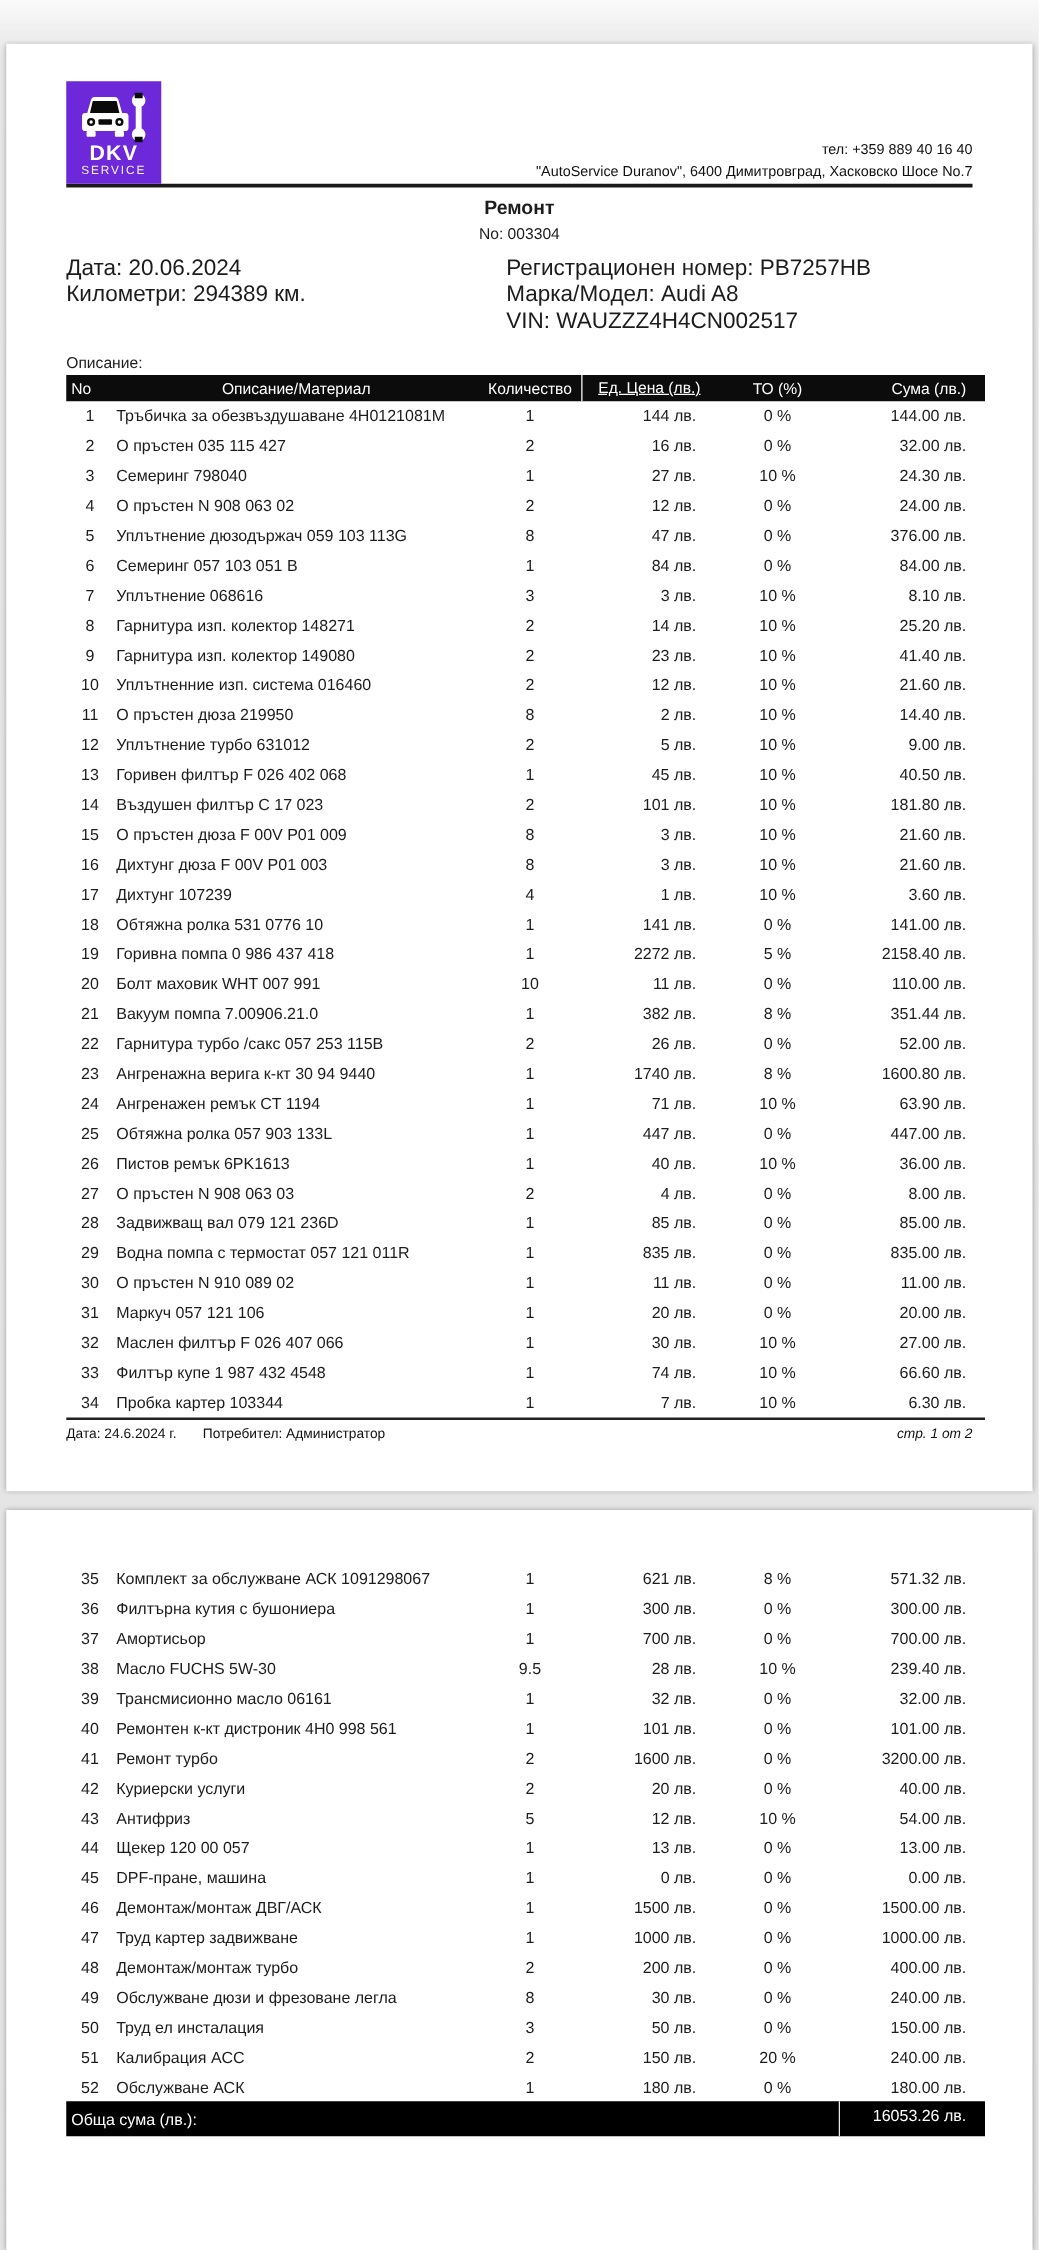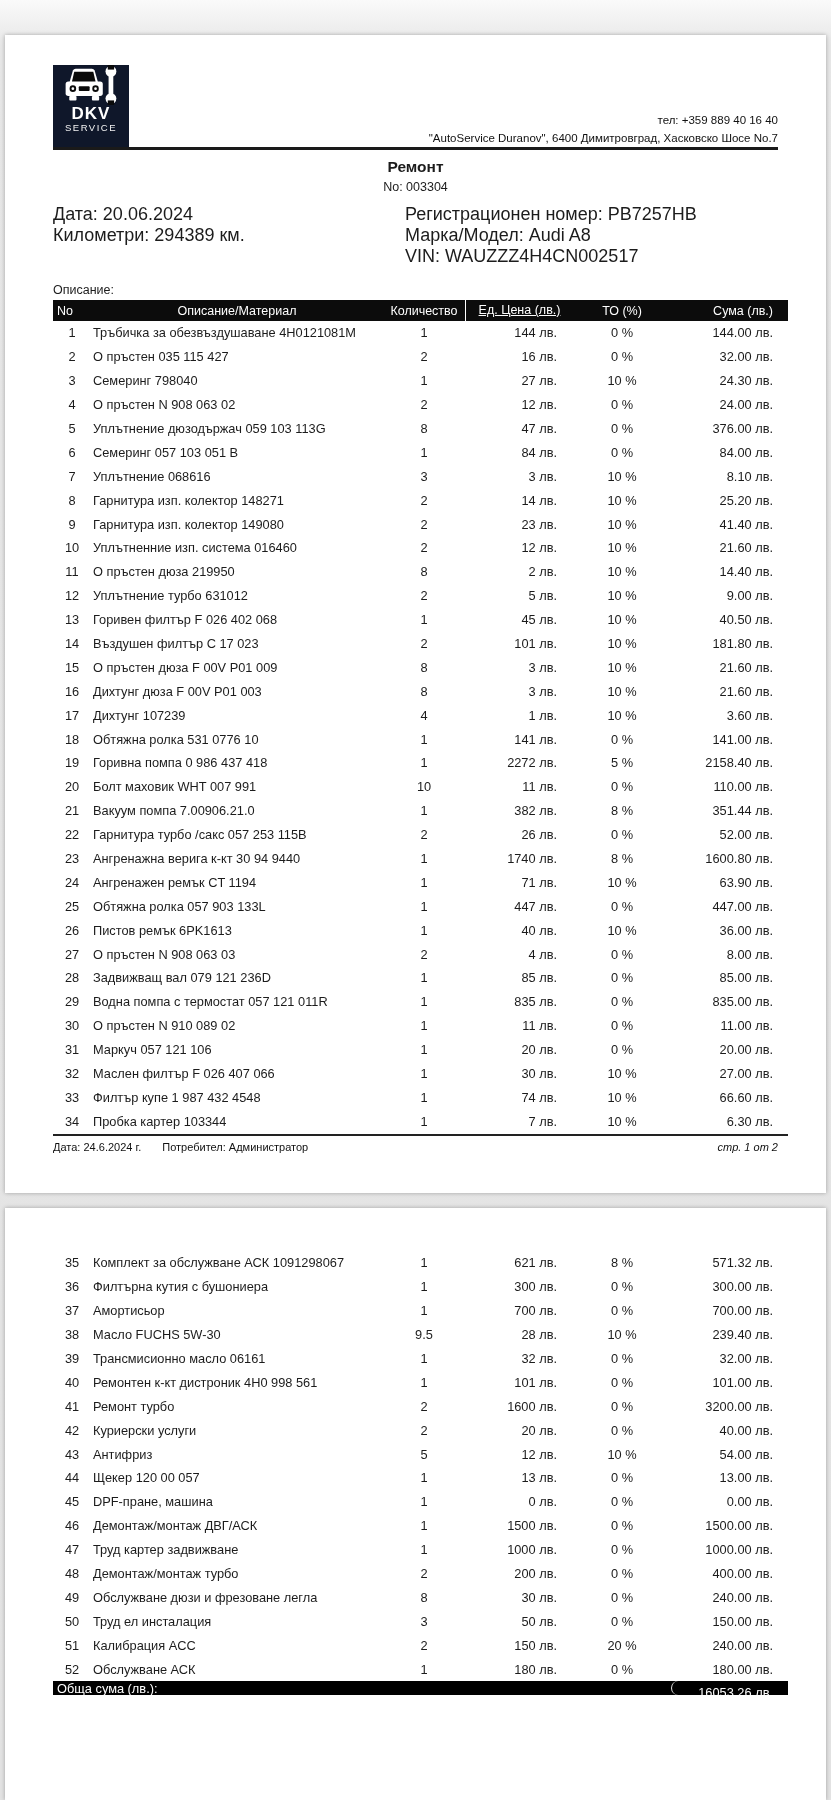--- a/index.html
+++ b/index.html
@@ -14,23 +14,23 @@
     background:#fff; margin:0 5px;
     box-shadow:0 0 4px rgba(0,0,0,.3);
     padding:0 48px;
   }
   .page1 { margin-top:35px; height:1158px; overflow:hidden; }
   .page2 { margin-top:15px; height:592px; overflow:hidden; padding-top:40px; }
 
   
   .hdr { display:flex; align-items:flex-end; justify-content:space-between; padding-top:30px; }
   .logo {
-    width:76px; height:82px; background:#0f172a; color:#fff;
-    display:flex; flex-direction:column; align-items:center; justify-content:flex-start;
-    padding-bottom:17px;
+    width:76px; height:82px; background:#6d28d9; color:#fff;
+    display:flex; flex-direction:column; align-items:center; justify-content:flex-end;
+    padding-bottom:4px;
   }
   .logo svg { width:58px; height:40px; display:block; }
   .logo-name { font-size:17px; font-weight:bold; letter-spacing:1px; line-height:17px; }
   .logo-sub { font-size:9.5px; letter-spacing:1.5px; line-height:12px; color:#f2f2f2; }
   .contact { text-align:right; font-size:11.5px; line-height:18px; color:#111; }
   .rule { border:0; border-top:3px solid #1a1a1a; margin-top:0; }
 
   .title { text-align:center; font-weight:bold; font-size:15.5px; margin-top:8px; }
   .docno { text-align:center; font-size:12.5px; margin-top:4px; }
 
@@ -57,25 +57,25 @@
   .thead .c1 { text-align:center; padding-left:0; }
   .thead .c3 { text-align:center; padding-right:0; border-left:1px solid #fff; align-self:stretch; line-height:21px;text-decoration:underline; }
 
   .tbl-bottom { border-top:2.5px solid #222; margin-top:1px; }
   .pfooter { display:flex; font-size:11px; margin-top:5px; color:#111; }
   .pfooter .left span { margin-right:18px; }
   .pfooter .right { margin-left:auto;font-style:italic; }
 
   
   .total {
-    display:flex; background:#000; color:#fff; height:14px;
+    display:flex; background:#000; color:#fff; height:28px;
     align-items:center; font-size:12.8px; width:735px; margin-top:0;
   }
   .total-label { flex:1; padding-left:4px; }
-  .total-value { width:117px; text-align:right; padding-right:15px; border-left:1px solid #e8e8e8; align-self:stretch; line-height:23px;border-radius:11px; }
+  .total-value { width:117px; text-align:right; padding-right:15px; border-left:1px solid #e8e8e8; align-self:stretch; line-height:23px; }
 </style>
 </head>
 <body>
 
 <div class="page page1">
   <div class="hdr">
     <div class="logo">
       <span>
         <svg viewBox="0 0 64 44" aria-hidden="true">
           <g fill="#ffffff">

